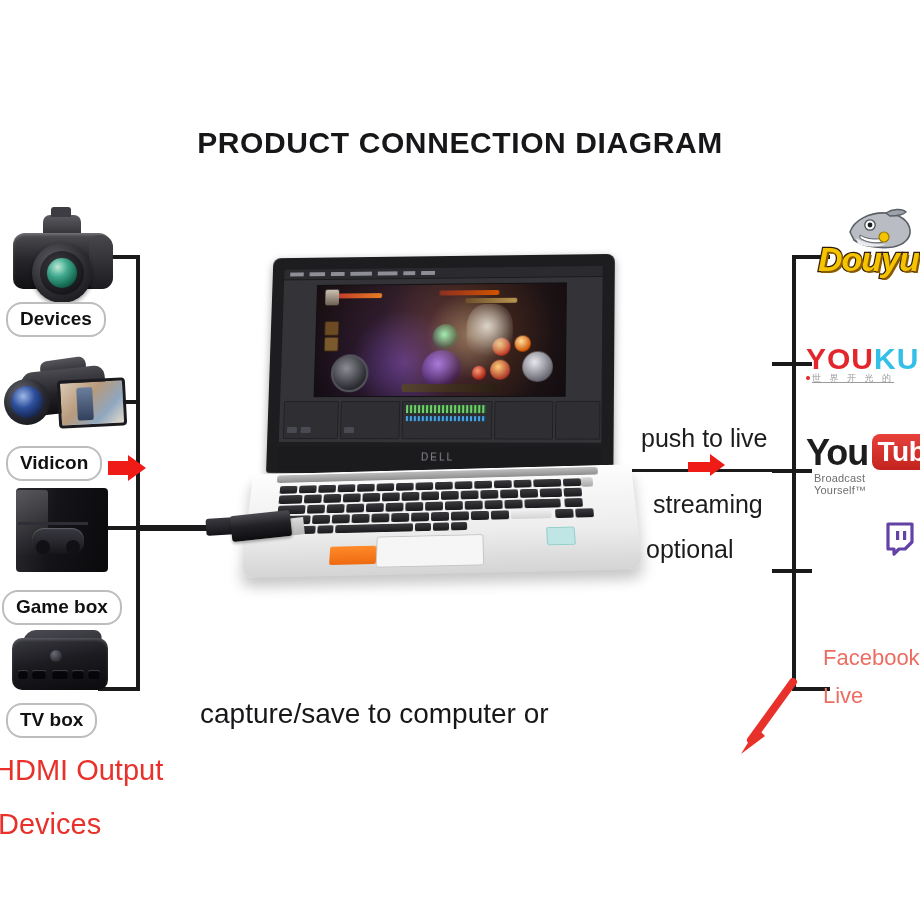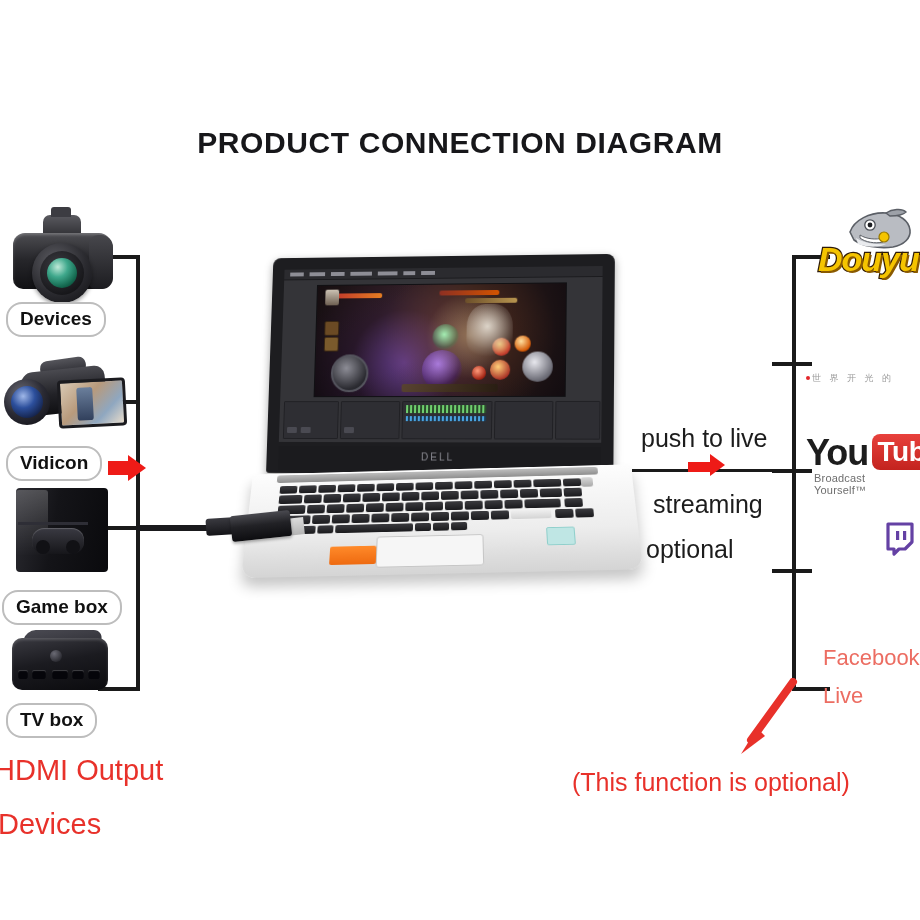--- a/index.html
+++ b/index.html
@@ -499,20 +499,21 @@
     letter-spacing: 1px;
   }
   .youku-you { color: #e3262b; }
   .youku-ku  { color: #33c0e8; }
   .youku-sub {
     position: absolute;
     left: 6px; top: 30px;
     font-size: 9px;
     color: #9b9b9b;
     letter-spacing: 3px;
+    text-decoration: underline;
   }
   .youku-dot {
     position: absolute;
     left: 0; top: 34px;
     width: 4px; height: 4px;
     border-radius: 50%;
     background: #e3262b;
   }
 
   
@@ -778,20 +779,21 @@
   <div class="txt txt-mid" style="left:641px; top:424px;">push to live</div>
   <div class="txt txt-mid" style="left:653px; top:490px;">streaming</div>
   <div class="txt txt-mid" style="left:646px; top:535px;">optional</div>
 
   <div class="hline" style="left:632px; top:469px; width:163px; height:3px;"></div>
   <div style="position:absolute; left:688px; top:458px;">
     <div class="arrow-shaft" style="left:0; top:4px; width:24px; height:10px;"></div>
     <div class="arrow-head" style="left:22px; top:-4px; border-top-width:11px; border-bottom-width:11px; border-left-width:15px;"></div>
   </div>
 
+  <div class="txt txt-capture" style="left:200px; top:698px;">capture/save to computer or</div>
 
   <div class="vline" style="left:792px; top:255px; height:434px;"></div>
   <div class="hline" style="left:792px; top:255px; width:38px;"></div>
   <div class="hline" style="left:772px; top:362px; width:40px;"></div>
   <div class="hline" style="left:772px; top:469px; width:40px;"></div>
   <div class="hline" style="left:772px; top:569px; width:40px;"></div>
   <div class="hline" style="left:792px; top:687px; width:38px;"></div>
 
   <div class="logo" style="left:812px; top:208px; width:108px; height:82px;">
     <svg class="douyu-shark" viewBox="0 0 66 44">
@@ -801,20 +803,23 @@
       <circle cx="24" cy="17" r="5.2" fill="#ffffff" stroke="#4a4e55" stroke-width="1.3"></circle>
       <circle cx="24" cy="17" r="2.4" fill="#1b1d21"></circle>
       <path d="M14 27 C20 31 30 32 37 30 L37 34 C29 36 19 34 14 30 Z" fill="#ffffff" stroke="#5b5f66" stroke-width="1"></path>
       <circle cx="38" cy="29" r="5" fill="#f5c400" stroke="#9a7a00" stroke-width="1.2"></circle>
     </svg>
     <div class="douyu-word">Douyu</div>
   </div>
 
   <div class="logo" style="left:806px; top:342px; width:114px; height:44px;">
     <div class="youku-dot"></div>
+    <div class="youku-word">
+      <span class="youku-you">YOU</span><span class="youku-ku">KU</span>
+    </div>
     <div class="youku-sub">世 界 开 光 的</div>
   </div>
 
   <div class="logo" style="left:806px; top:432px; width:114px; height:58px;">
     <div class="yt-you">You</div>
     <div class="yt-tube-box">
       <div class="yt-tube-text">Tube</div>
     </div>
     <div class="yt-tag">Broadcast Yourself™</div>
   </div>
@@ -828,15 +833,14 @@
   </div>
 
   <div class="txt txt-fb" style="left:823px; top:645px;">Facebook</div>
   <div class="txt txt-fb" style="left:823px; top:683px;">Live</div>
 
   <svg class="diag-arrow" width="70" height="80" viewBox="0 0 70 80">
     <path d="M58 4 L16 62" stroke="#e8312a" stroke-width="8" stroke-linecap="round"></path>
     <path d="M6 76 L30 58 L22 50 Z" fill="#e8312a"></path>
   </svg>
 
-  <div class="txt txt-optional" style="left:572px; top:768px;">(This function is optional)</div>
 
 </div>
 
 </body></html>

